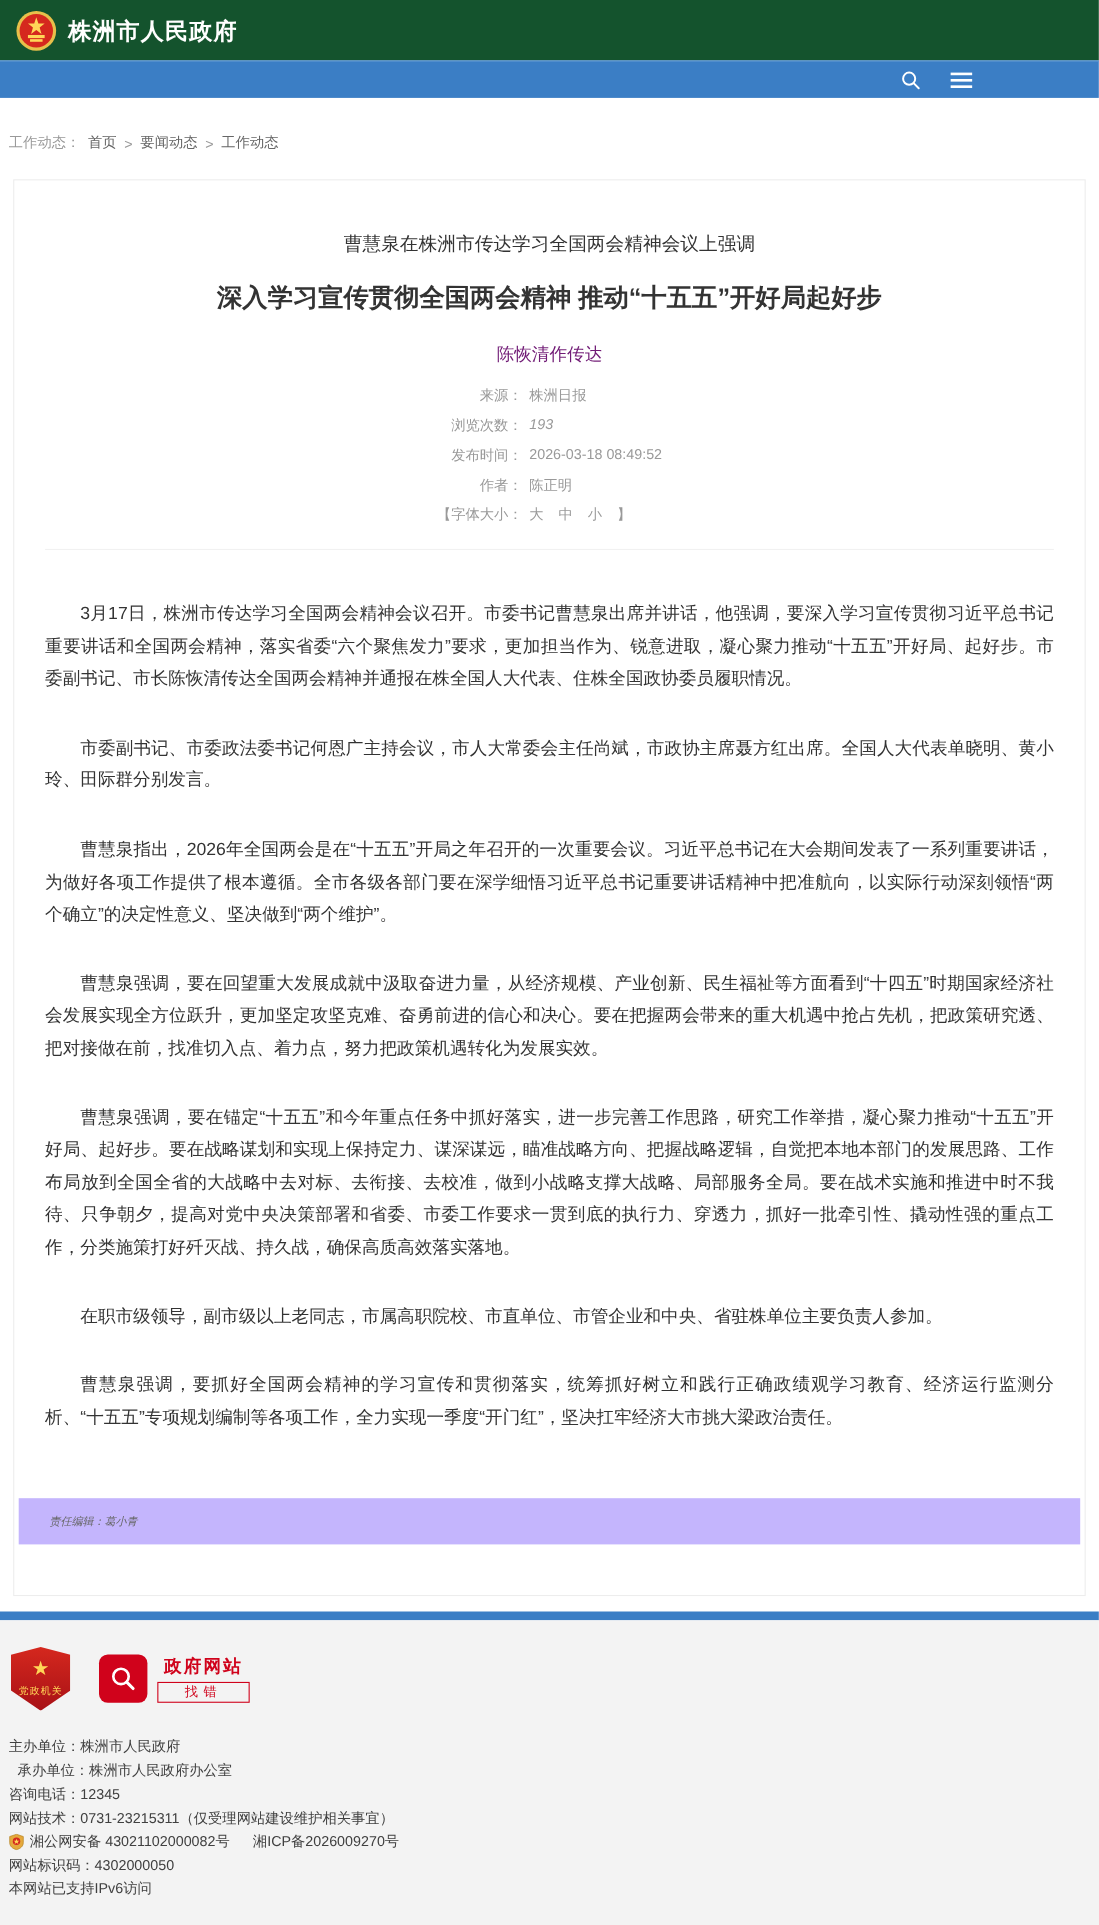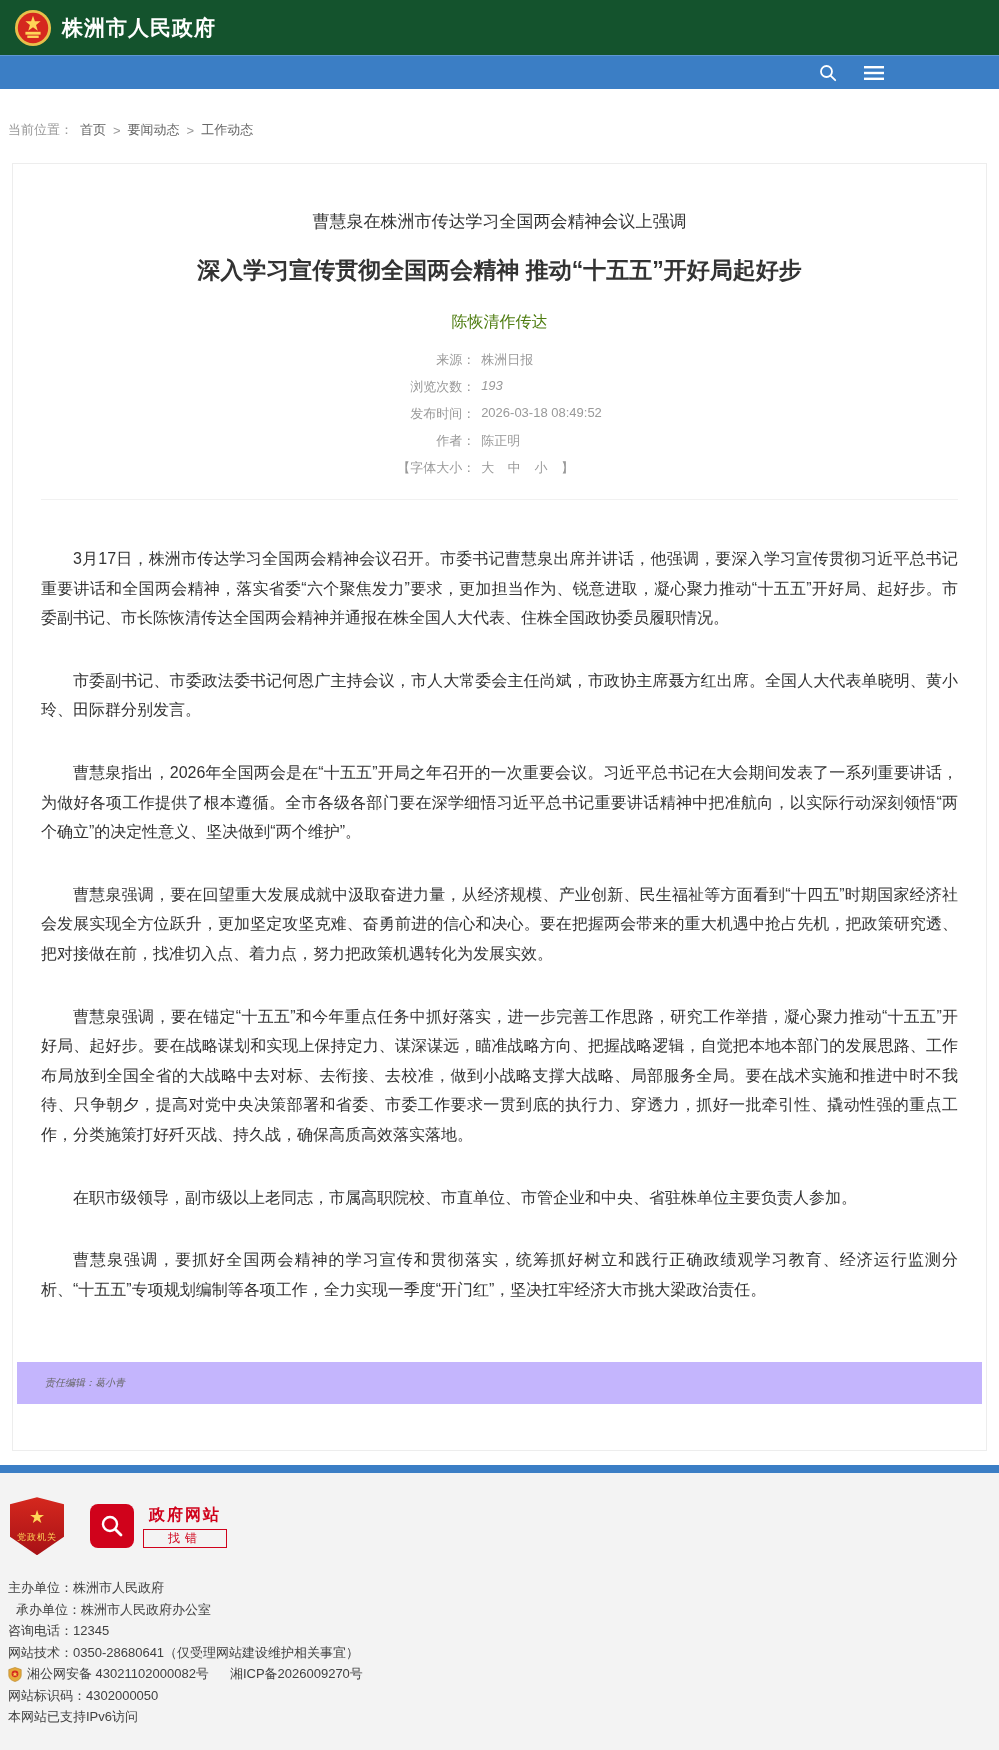--- a/index.html
+++ b/index.html
@@ -25,21 +25,21 @@
   
   .breadcrumb { margin-top:32px; padding-left:8px; font-size:13px; color:#999;
     display:flex; align-items:center; gap:7px; }
   .breadcrumb a { color:#666; text-decoration:none; cursor:pointer; }
   .crumb-sep { color:#999; }
 
   
   .content-box { margin:24px 12px 0; background:#fff; border:1px solid #ededed; padding:46px 28px 0; }
   .pretitle { text-align:center; font-size:17px; font-weight:400; color:#333; margin-bottom:22px; }
   .title    { text-align:center; font-size:23px; font-weight:700; color:#333; margin-bottom:26px; }
-  .subtitle { text-align:center; font-size:16px; font-weight:400; color:#4d7c0f; margin-bottom:18px; }
+  .subtitle { text-align:center; font-size:16px; font-weight:400; color:#701a75; margin-bottom:18px; }
 
   .meta { display:grid; grid-template-columns:max-content max-content; gap:9px 6px;
     justify-content:center; font-size:13px; color:#999; margin-bottom:22px; }
   .meta .lab { text-align:right; }
   .meta .ital { font-style:italic; }
   .fs-opt { margin-right:10px; cursor:pointer; }
   .meta-divider { border:none; border-top:1px solid #f1f1f1; margin:0 0 44px; }
 
   article p { font-size:16px; line-height:1.85; color:#333; text-align:justify;
     text-indent:2em; margin-bottom:33px; }
@@ -102,21 +102,21 @@
   <span class="icon-btn">
     <svg width="20" height="16" viewBox="0 0 20 16">
       <rect x="0" y="1" width="20" height="2.4" fill="#fff"></rect>
       <rect x="0" y="6.8" width="20" height="2.4" fill="#fff"></rect>
       <rect x="0" y="12.6" width="20" height="2.4" fill="#fff"></rect>
     </svg>
   </span>
 </div>
 
 <nav class="breadcrumb">
-  <span>当前位置：</span>
+  <span>工作动态：</span>
   <a>首页</a>
   <span class="crumb-sep">&gt;</span>
   <a>要闻动态</a>
   <span class="crumb-sep">&gt;</span>
   <a>工作动态</a>
 </nav>
 
 <main class="content-box">
   <h3 class="pretitle">曹慧泉在株洲市传达学习全国两会精神会议上强调</h3>
   <h1 class="title">深入学习宣传贯彻全国两会精神 推动“十五五”开好局起好步</h1>
@@ -178,21 +178,21 @@
         <span class="jc1">政府网站</span>
         <span class="jc2">找错</span>
       </span>
     </div>
   </div>
 
   <div class="footer-lines">
     <div>主办单位：株洲市人民政府</div>
     <div class="fl-indent">承办单位：株洲市人民政府办公室</div>
     <div>咨询电话：12345</div>
-    <div>网站技术：0350-28680641（仅受理网站建设维护相关事宜）</div>
+    <div>网站技术：0731-23215311（仅受理网站建设维护相关事宜）</div>
     <div class="security-line">
       <span class="police-icon">
         <svg width="14" height="15" viewBox="0 0 14 15">
           <path d="M7 0.5 L13.2 2.6 V8 C13.2 11.4 10.6 13.6 7 14.5 C3.4 13.6 0.8 11.4 0.8 8 V2.6 Z" fill="#e5a93c" stroke="#b3801f" stroke-width="0.6"></path>
           <circle cx="7" cy="6.8" r="3.4" fill="#d5281e"></circle>
           <polygon points="7,4.6 7.7,6.4 9.6,6.4 8.1,7.6 8.7,9.4 7,8.3 5.3,9.4 5.9,7.6 4.4,6.4 6.3,6.4" fill="#ffd658"></polygon>
         </svg>
       </span>
       <a>湘公网安备 43021102000082号</a>
       <a class="icp-gap">湘ICP备2026009270号</a>

